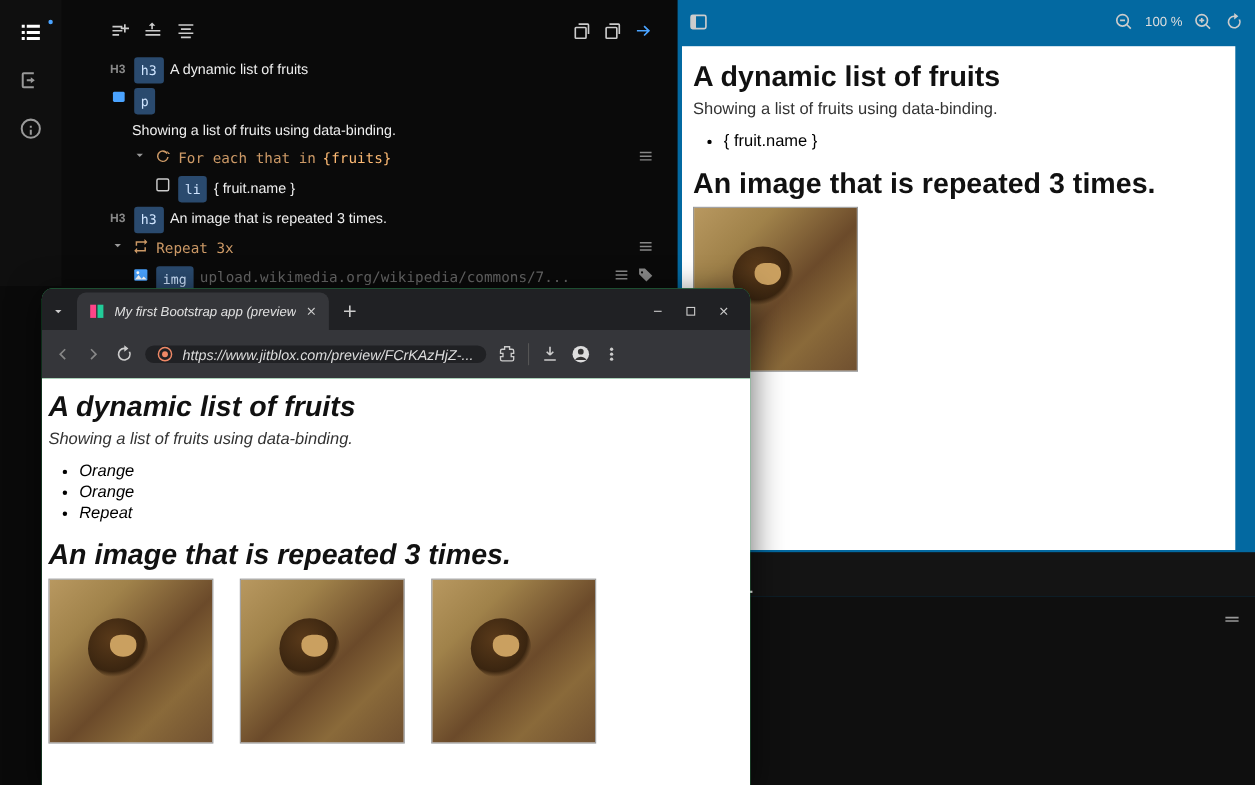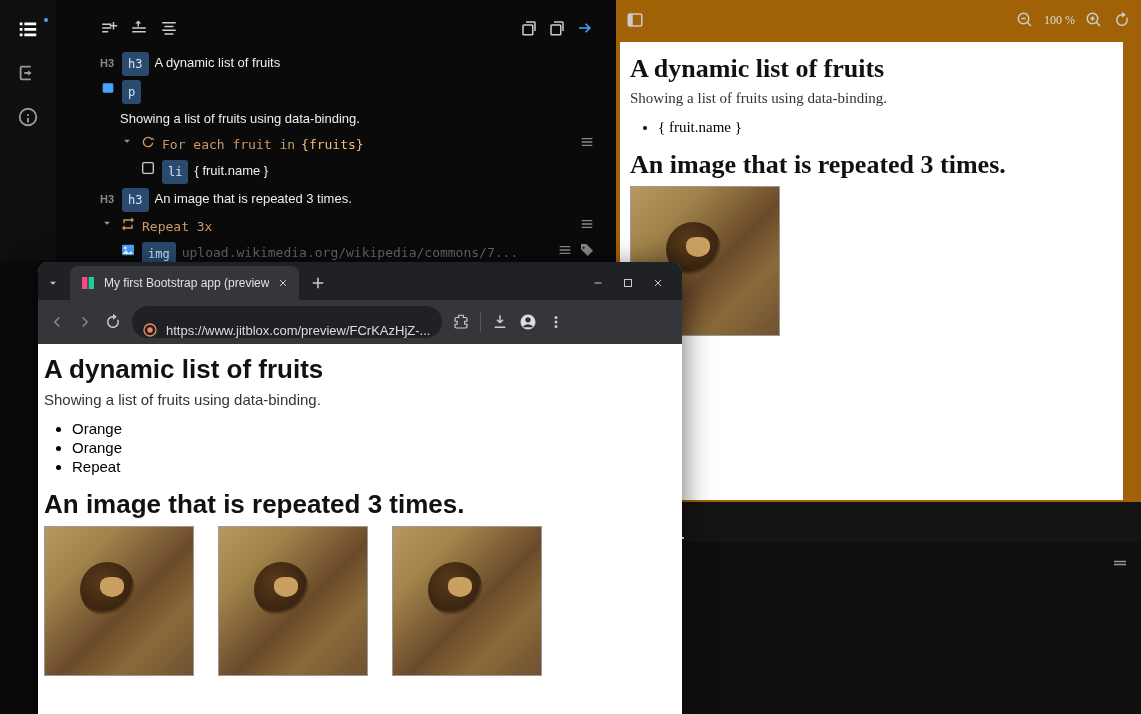--- a/index.html
+++ b/index.html
@@ -52,22 +52,21 @@
 .tree-text { color:#eee; }
 .tree-icon { width:16px;height:16px;flex-shrink:0; }
 .loop-text { font-family:Consolas,monospace;color:#cc9966;font-size:13px; }
 .loop-brace { color:#fdba74; }
 .url-text { font-family:Consolas,monospace;color:#666;font-size:13px; }
 .row-action { position:absolute;right:10px;width:16px;height:16px;fill:#888;cursor:pointer; }
 
 
 .preview-panel {
   position:absolute; left:616px; top:0; right:0; height:564px;
-  background:#a16207;
-  font-family:Liberation Serif, serif;
+  background:#0369a1;
 }
 .preview-toolbar {
   height:40px; display:flex;align-items:center;gap:10px;padding:0 10px;
 }
 .preview-toolbar .icon { width:18px;height:18px;fill:#ccc;cursor:pointer; }
 .preview-toolbar .spacer { flex:1; }
 .zoom-text { color:#ddd;font-size:12px; }
 .preview-viewport {
   position:absolute;left:4px;top:42px;right:18px;height:458px;
   background:#fff;color:#000;padding:12px 10px;overflow:hidden;
@@ -89,37 +88,38 @@
   position:absolute;left:616px;top:542px;right:0;bottom:0;
   background:#0f0f0f;
 }
 .bottom-handle { position:absolute;right:12px;top:12px;width:18px;height:18px;fill:#999; }
 
 
 .browser-window {
   position:absolute; left:38px; top:262px; width:644px; height:452px;
   background:#22c55e; border-radius:10px 10px 0 0; overflow:hidden;
   box-shadow:0 6px 30px rgba(0,0,0,.6);
+  font-style:italic;
 }
 .bw-tabstrip { height:38px;background:#202124;display:flex;align-items:center;padding:4px 8px 0;gap:6px; }
 .bw-tab-caret { width:14px;height:14px;fill:#ccc;cursor:pointer;margin-right:4px; }
 .bw-tab {
   background:#35363a;height:34px;border-radius:8px 8px 0 0;
   display:flex;align-items:center;padding:0 10px;gap:8px;min-width:220px;
 }
 .bw-favicon { width:16px;height:16px;flex-shrink:0; }
 .bw-tab-title { color:#e0e0e0;font-size:12px;white-space:nowrap;overflow:hidden;text-overflow:ellipsis;flex:1; }
 .bw-tab-close { width:12px;height:12px;fill:#ccc;cursor:pointer; }
 .bw-newtab { width:18px;height:18px;fill:#ccc;cursor:pointer;margin-left:4px; }
 .bw-winctrls { margin-left:auto;display:flex;gap:18px;padding-right:10px; }
 .bw-winctrls .icon { width:12px;height:12px;fill:#ccc;cursor:pointer; }
 .bw-toolbar { height:44px;background:#35363a;display:flex;align-items:center;padding:0 10px;gap:10px; }
 .bw-toolbar .icon { width:18px;height:18px;fill:#ccc;cursor:pointer; }
 .bw-toolbar .icon.disabled { fill:#666; }
-.bw-omnibox { flex:1;max-width:310px;height:32px;background:#202124;border-radius:16px;display:flex;align-items:flex-end;padding:0 10px;gap:8px; }
+.bw-omnibox { flex:1;max-width:310px;height:16px;background:#202124;border-radius:16px;display:flex;align-items:center;padding:0 10px;gap:8px; }
 .bw-omnibox .icon { width:16px;height:16px; }
 .bw-url { color:#ddd;font-size:13px;white-space:nowrap;overflow:hidden;text-overflow:ellipsis; }
 .bw-content {
   background:#fff;color:#000;height:calc(100% - 82px);padding:10px 6px;
   overflow:hidden;
 }
 .bw-content h3 { font-size:26px;font-weight:700;margin-bottom:6px;color:#111; }
 .bw-content p { font-size:15px;color:#333;margin-bottom:12px; }
 .bw-content ul { padding-left:28px;margin-bottom:14px; }
 .bw-content li { font-size:15px;margin:2px 0; }
@@ -181,21 +181,21 @@
   <div class="tree-row ind1">
     <span class="tree-text">Showing a list of fruits using data-binding.</span>
   </div>
   <div class="tree-row ind1">
     <svg class="caret" viewBox="0 0 24 24">
         <path d="M7 10l5 5 5-5z"></path>
       </svg>
     <svg class="tree-icon" viewBox="0 0 24 24" fill="#cc9966">
         <path d="M12 4a8 8 0 0 1 7.4 5h-2.2A6 6 0 1 0 18 13h2a8 8 0 1 1-8-9zm6 1v4h4"></path>
       </svg>
-    <span class="loop-text">For each fruit in </span>
+    <span class="loop-text">For each that in </span>
       <span class="loop-text loop-brace">{fruits}</span>
     <svg class="row-action" viewBox="0 0 24 24">
         <path d="M4 6h16v2H4zm0 5h16v2H4zm0 5h16v2H4z"></path>
       </svg>
   </div>
   <div class="tree-row ind2">
     <svg class="tree-icon" viewBox="0 0 24 24" fill="none" stroke="#ccc" stroke-width="2">
         <rect x="4" y="4" width="16" height="16" rx="2"></rect>
       </svg>
     <span class="tag-badge">li</span>

